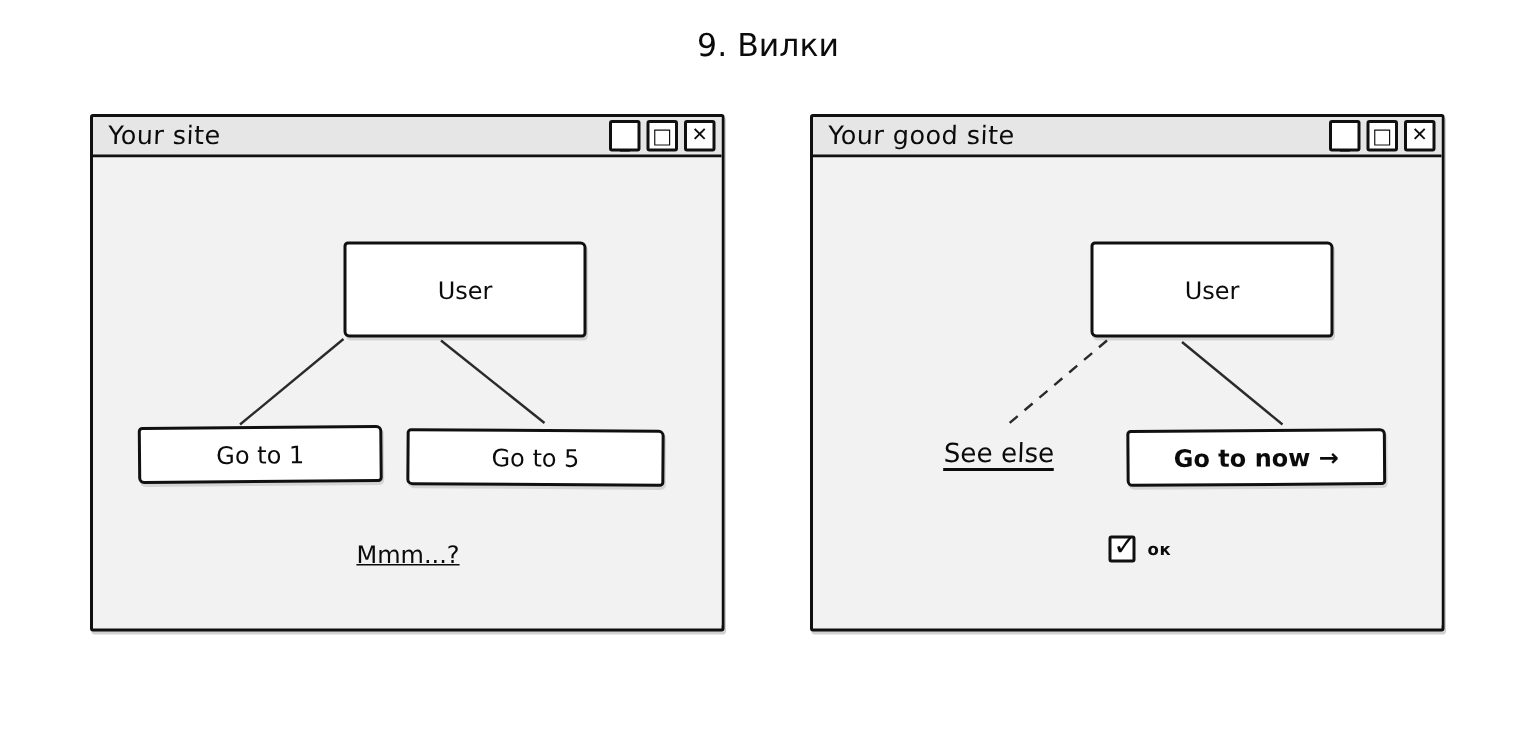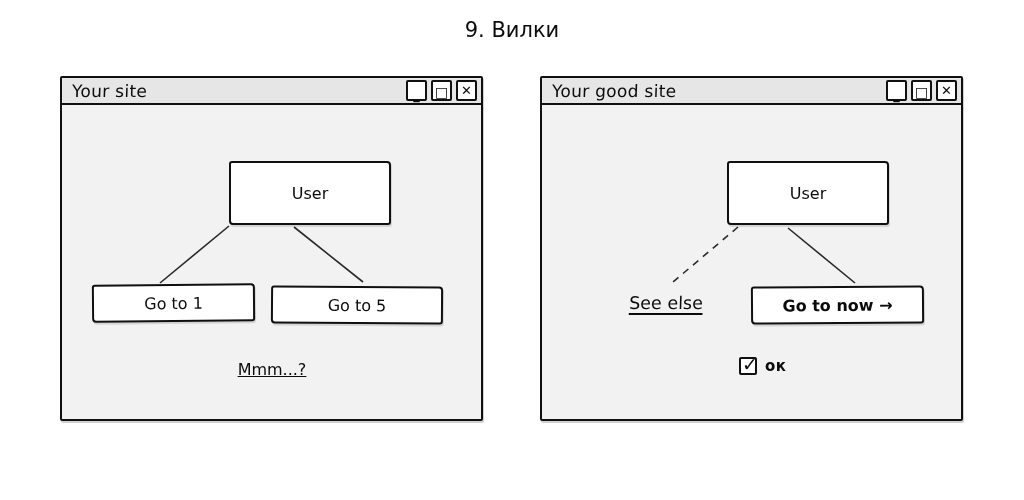--- a/index.html
+++ b/index.html
@@ -157,21 +157,21 @@
     border-radius: 2px;
   }
   .checkbox-box .glyph-check {
     position: absolute;
     left: 1px; top: -6px;
     font-size: 19px;
     font-weight: 700;
     color: #0b0b0b;
   }
   .checkbox-label {
-    font-size: 15px;
+    font-size: 11px;
     font-weight: 700;
     letter-spacing: 0.5px;
     color: #0b0b0b;
   }
 
   .window-caption {
     position: absolute;
     top: 446px;
     width: 423px;
     text-align: center;

